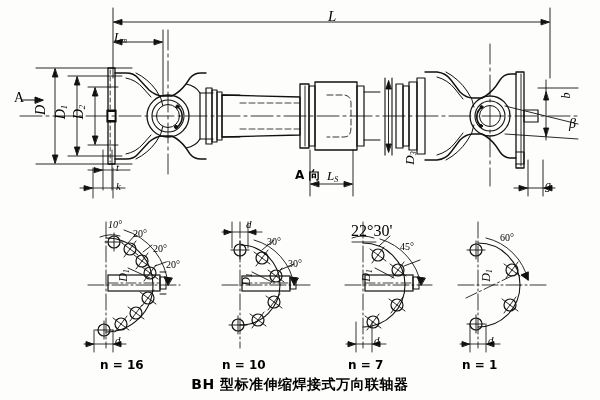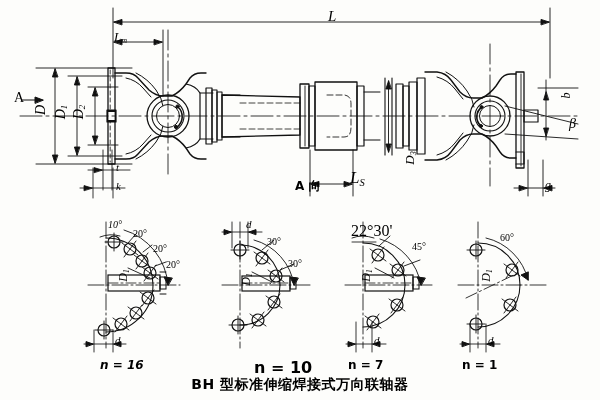--- a/index.html
+++ b/index.html
@@ -410,21 +410,21 @@
       <path d="M469 344 l-7 -2.4 v4.8 z" fill="#111"></path>
       <path d="M487 344 l7 -2.4 v4.8 z" fill="#111"></path>
     </g>
   </g>
 </svg>
 
 <div class="lbl it" style="left:328px;top:8px;font-size:15px;">L</div>
 
 <div class="lbl" style="left:114px;top:29px;font-size:13px;"><span class="it">L</span><span class="sub">m</span></div>
 
-<div class="lbl" style="left:350px;top:168px;font-size:17px;"><span class="it">L</span><span class="sub">S</span></div>
+<div class="lbl" style="left:327px;top:168px;font-size:13px;"><span class="it">L</span><span class="sub">S</span></div>
 
 <div class="lbl" style="left:14px;top:90px;font-size:14px;">A</div>
 
 <div class="lbl rot" style="left:36px;top:102px;font-size:14px;"><span class="it">D</span></div>
 
 <div class="lbl rot" style="left:54px;top:104px;font-size:14px;"><span class="it">D</span><span class="sub">1</span></div>
 
 <div class="lbl rot" style="left:72px;top:104px;font-size:14px;"><span class="it">D</span><span class="sub">2</span></div>
 
 <div class="lbl rot" style="left:403px;top:150px;font-size:13px;"><span class="it">D</span><span class="sub">3</span></div>
@@ -432,38 +432,38 @@
 <div class="lbl it" style="left:116px;top:161px;font-size:11px;">t</div>
 
 <div class="lbl it" style="left:116px;top:180px;font-size:11px;">k</div>
 
 <div class="lbl rot it" style="left:563px;top:88px;font-size:12px;">b</div>
 
 <div class="lbl it" style="left:569px;top:116px;font-size:14px;">β</div>
 
 <div class="lbl it" style="left:545px;top:178px;font-size:12px;">g</div>
 
-<div class="lbl cap" style="left:295px;top:178px;font-size:12px;">A 向</div>
+<div class="lbl cap" style="left:295px;top:167px;font-size:12px;">A 向</div>
 
 <div class="lbl" style="left:108px;top:219px;font-size:10px;font-style:italic;">10°</div>
 <div class="lbl" style="left:133px;top:228px;font-size:10px;">20°</div>
 <div class="lbl" style="left:153px;top:243px;font-size:10px;">20°</div>
 <div class="lbl" style="left:166px;top:259px;font-size:10px;">20°</div>
 <div class="lbl rot" style="left:117px;top:268px;font-size:12px;"><span class="it">D</span><span class="sub">1</span></div>
 <div class="lbl it" style="left:115px;top:334px;font-size:11px;">d</div>
-<div class="lbl cap" style="left:100px;top:358px;font-size:12px;font-style:italic;">n = 16</div>
+<div class="lbl cap" style="left:100px;top:358px;font-size:12px;">n = 16</div>
 
 <div class="lbl it" style="left:246px;top:218px;font-size:11px;">d</div>
 <div class="lbl" style="left:267px;top:236px;font-size:10px;">30°</div>
 <div class="lbl" style="left:288px;top:258px;font-size:10px;">30°</div>
 <div class="lbl rot" style="left:240px;top:272px;font-size:12px;"><span class="it">D</span><span class="sub">1</span></div>
-<div class="lbl cap" style="left:222px;top:358px;font-size:16px;margin-left:32px;">n = 10</div>
+<div class="lbl cap" style="left:222px;top:358px;font-size:12px;">n = 10</div>
 
 <div class="lbl" style="left:351px;top:222px;font-size:16px;">22°30'</div>
-<div class="lbl" style="left:400px;top:241px;font-size:10px;margin-left:12px;">45°</div>
+<div class="lbl" style="left:400px;top:241px;font-size:10px;">45°</div>
 <div class="lbl rot" style="left:360px;top:268px;font-size:12px;"><span class="it">D</span><span class="sub">1</span></div>
 <div class="lbl it" style="left:374px;top:334px;font-size:11px;">d</div>
 <div class="lbl cap" style="left:348px;top:358px;font-size:12px;">n = 7</div>
 
 <div class="lbl" style="left:500px;top:232px;font-size:10px;">60°</div>
 <div class="lbl rot" style="left:480px;top:268px;font-size:12px;"><span class="it">D</span><span class="sub">1</span></div>
 <div class="lbl it" style="left:488px;top:334px;font-size:11px;">d</div>
 <div class="lbl cap" style="left:462px;top:358px;font-size:12px;">n = 1</div>
 
 <div class="lbl cap" style="left:0;top:376px;width:600px;text-align:center;font-size:14px;letter-spacing:0.5px;">BH 型标准伸缩焊接式万向联轴器</div>

